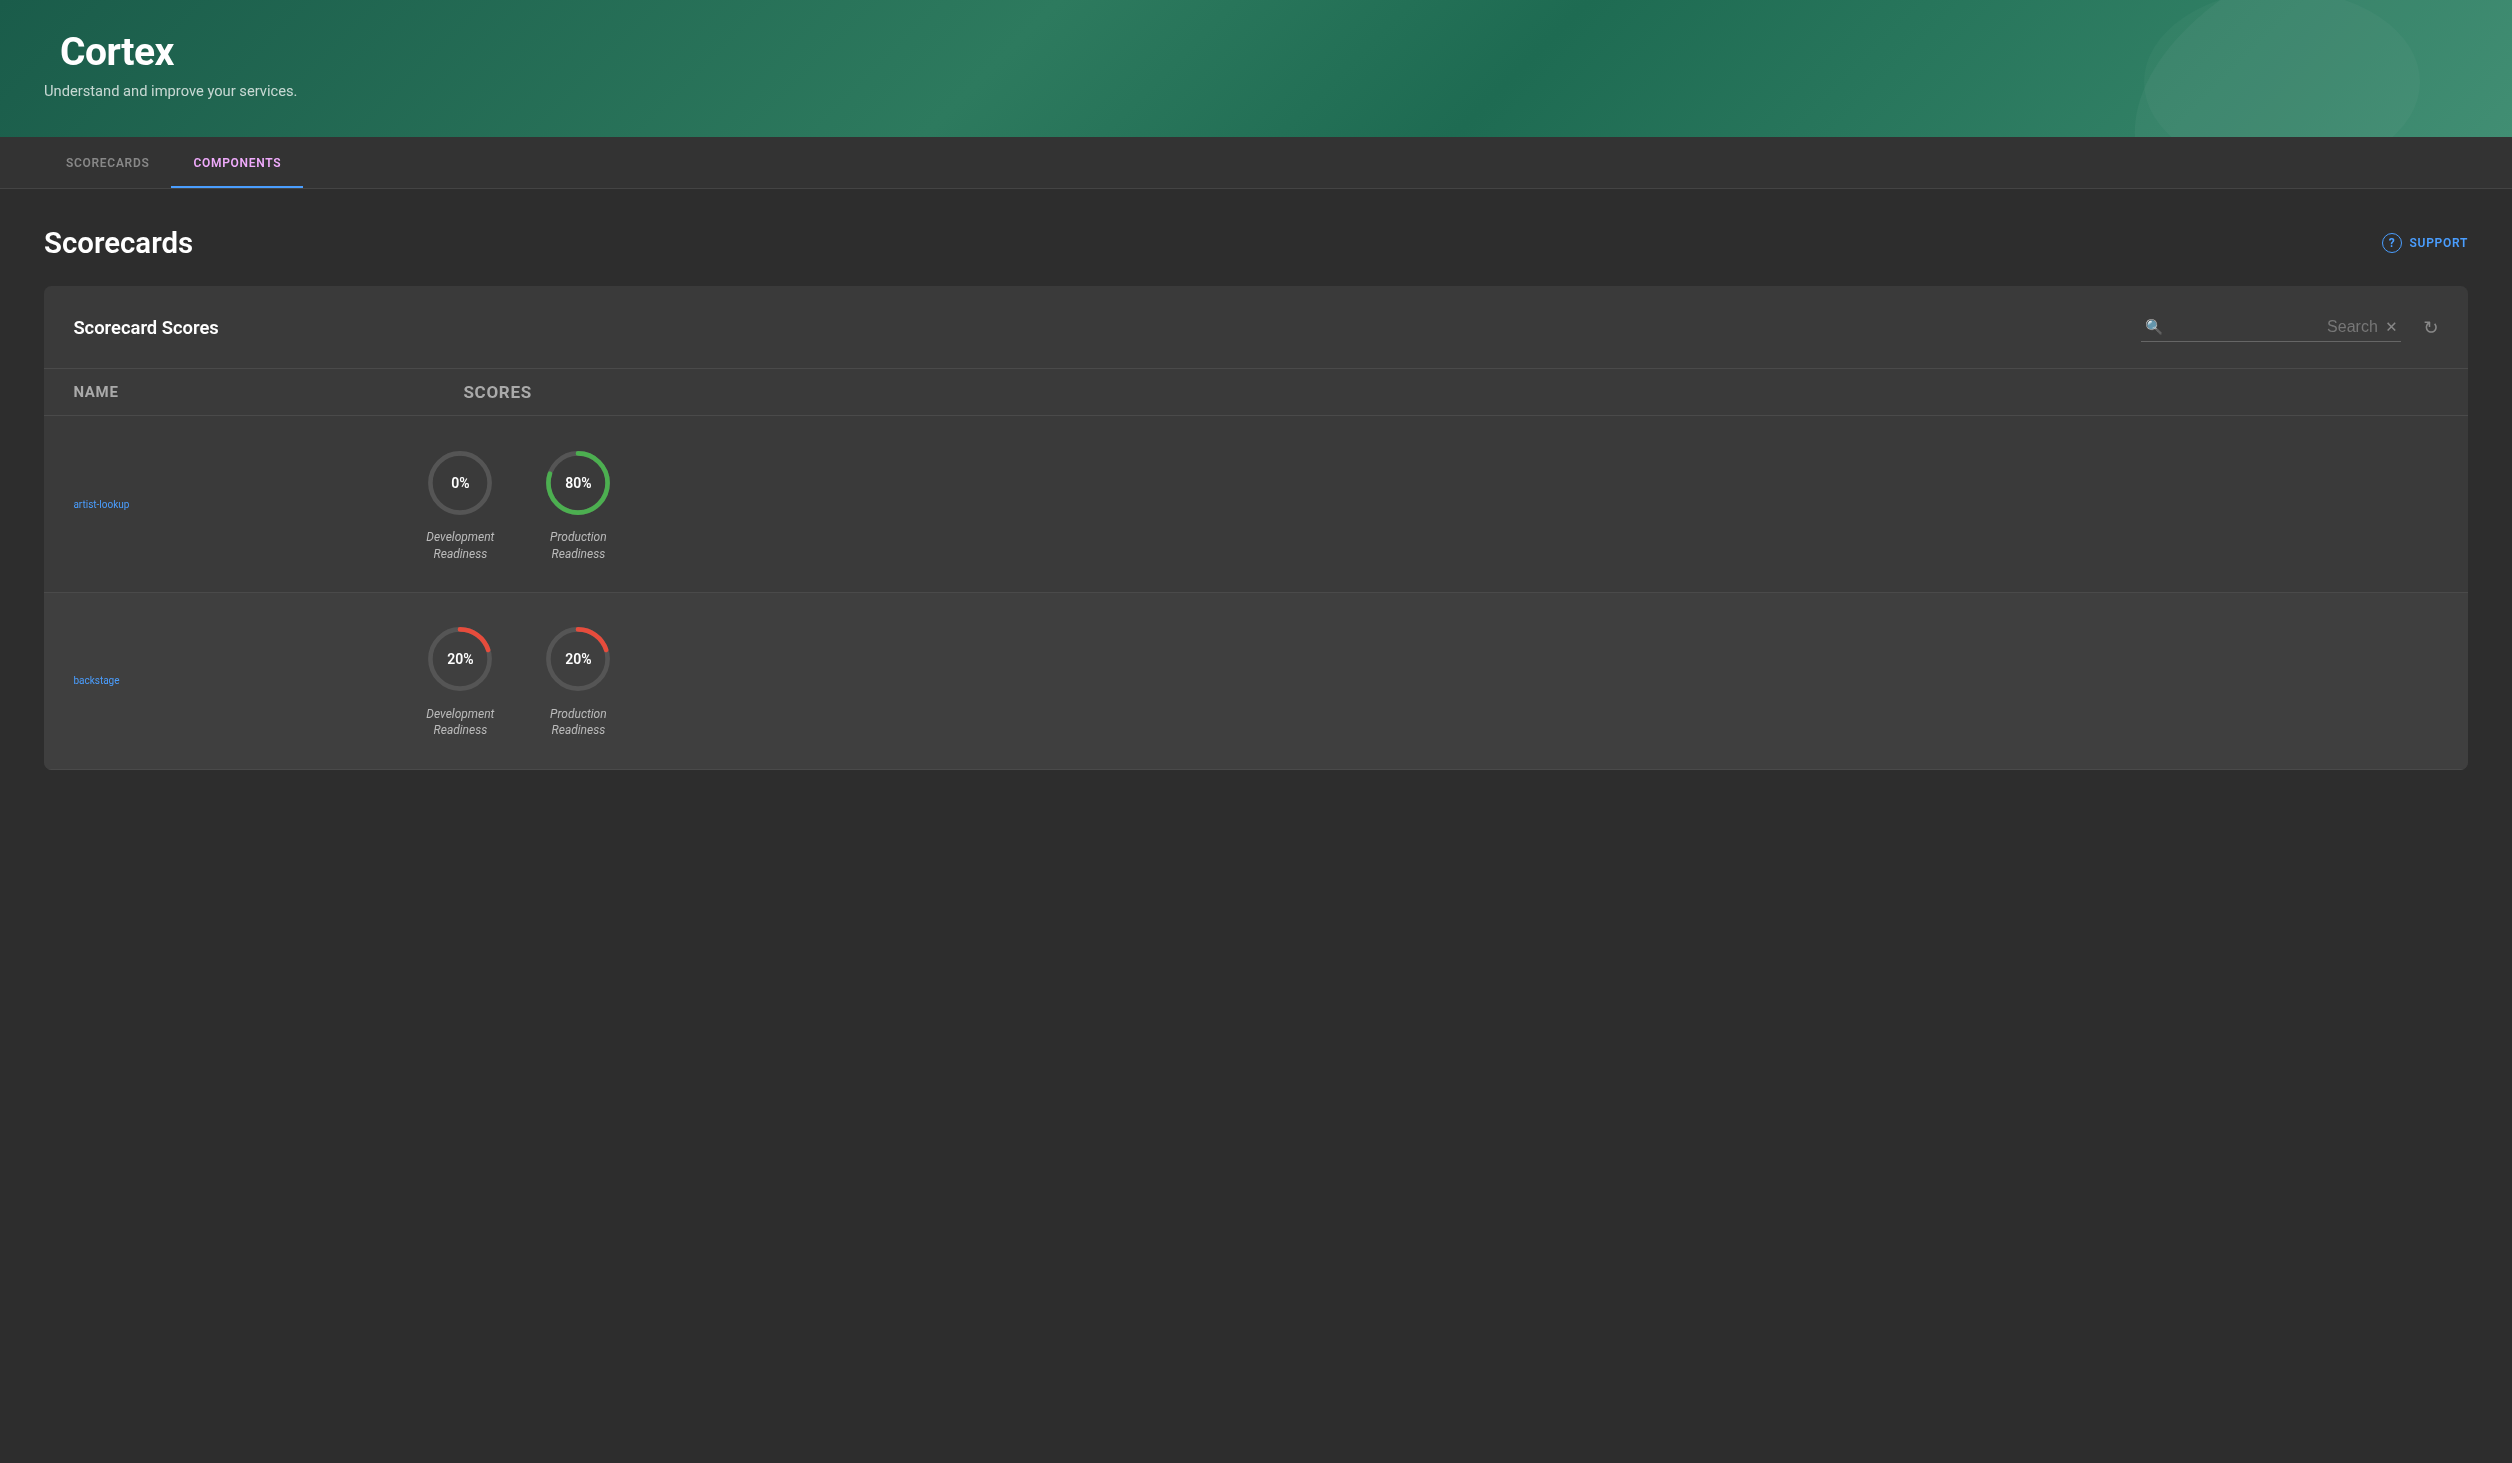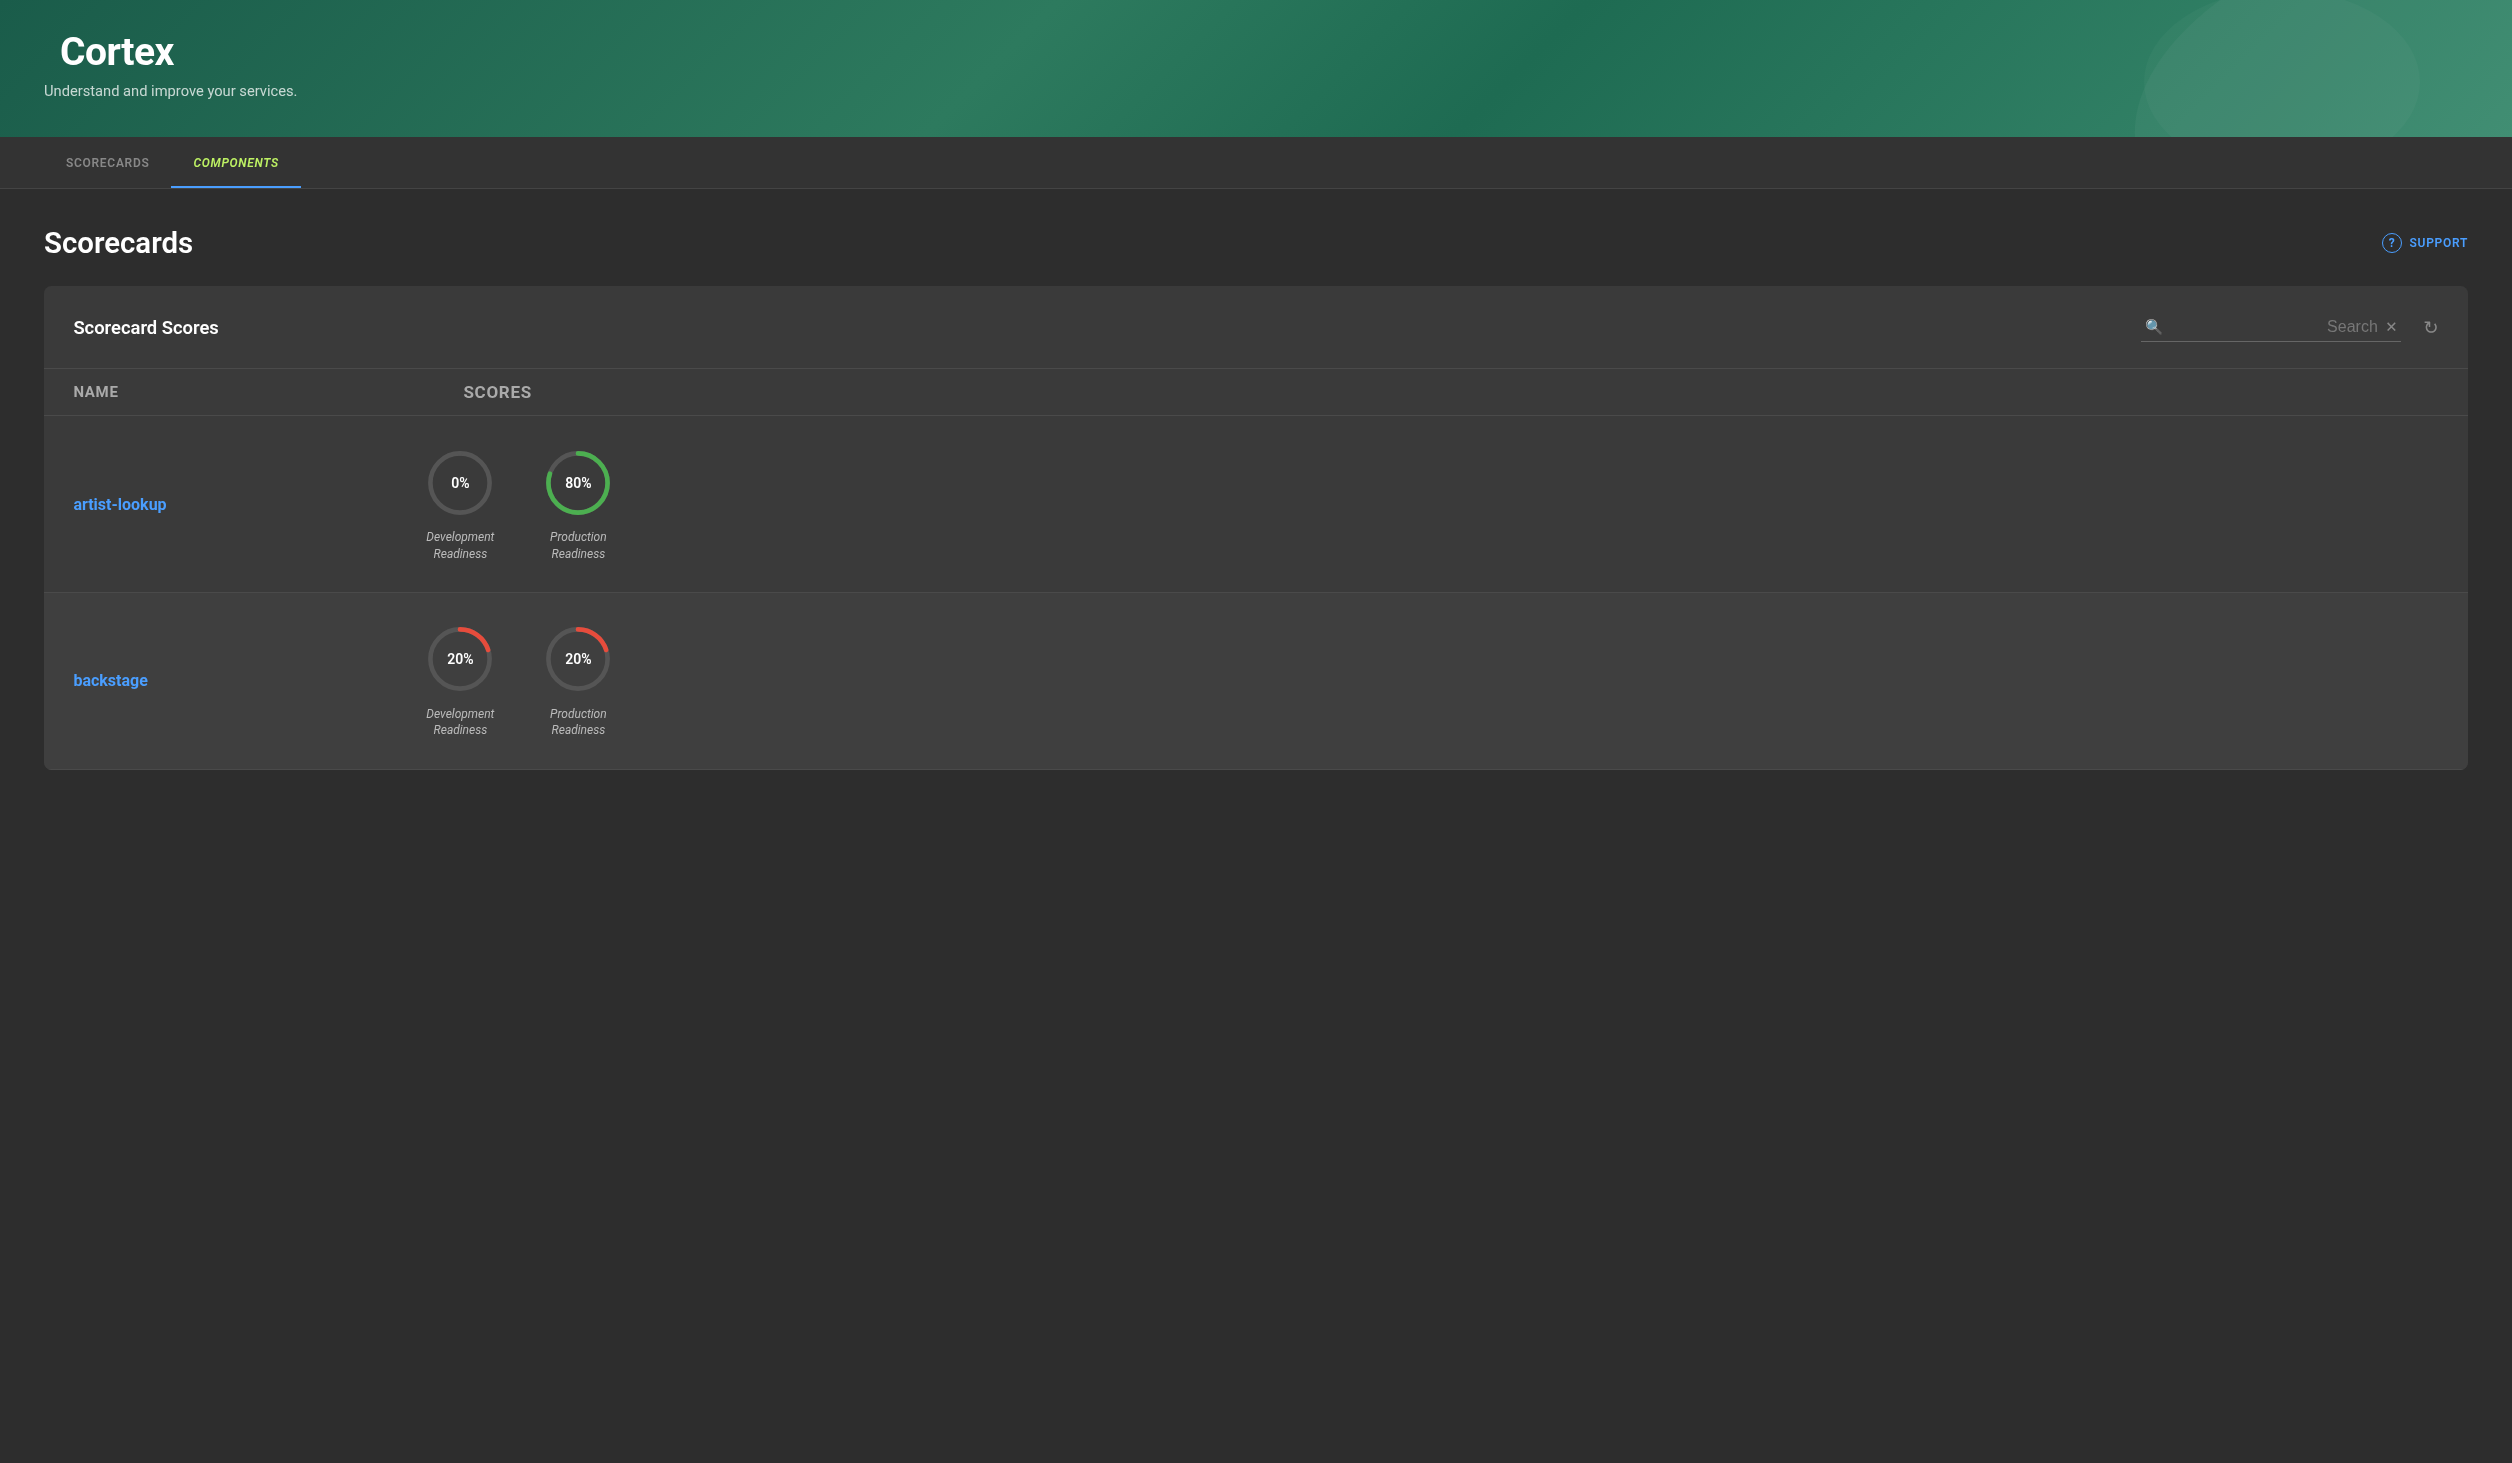--- a/index.html
+++ b/index.html
@@ -63,23 +63,22 @@
       padding: 18.4px 22px 16.6px;
       font-size: 12px;
       font-weight: 600;
       letter-spacing: 0.7px;
       color: #888;
       cursor: pointer;
       border-bottom: 2.8px solid transparent;
       text-transform: uppercase;
     }
     .nav-tab.active {
-      color: #bef264;
+      color: #f0abfc;
       border-bottom: 2.8px solid #4a9eff;
-      font-style: italic;
     }
 
     
     .main {
       padding: 37px 44px;
     }
 
     .page-header {
       display: flex;
       align-items: center;
@@ -205,23 +204,23 @@
       display: flex;
       align-items: center;
       padding: 29.4px 29.4px;
       border-bottom: 0.9px solid #4a4a4a;
     }
     .table-row.alt {
       background: #3f3f3f;
     }
     .row-name {
       width: 350px;
-      font-size: 16px;
+      font-size: 10px;
       color: #4a9eff;
-      font-weight: 700;
+      font-weight: 400;
       cursor: pointer;
     }
     .row-scores {
       display: flex;
       align-items: flex-start;
       gap: 44px;
     }
     .score-item {
       display: flex;
       flex-direction: column;

